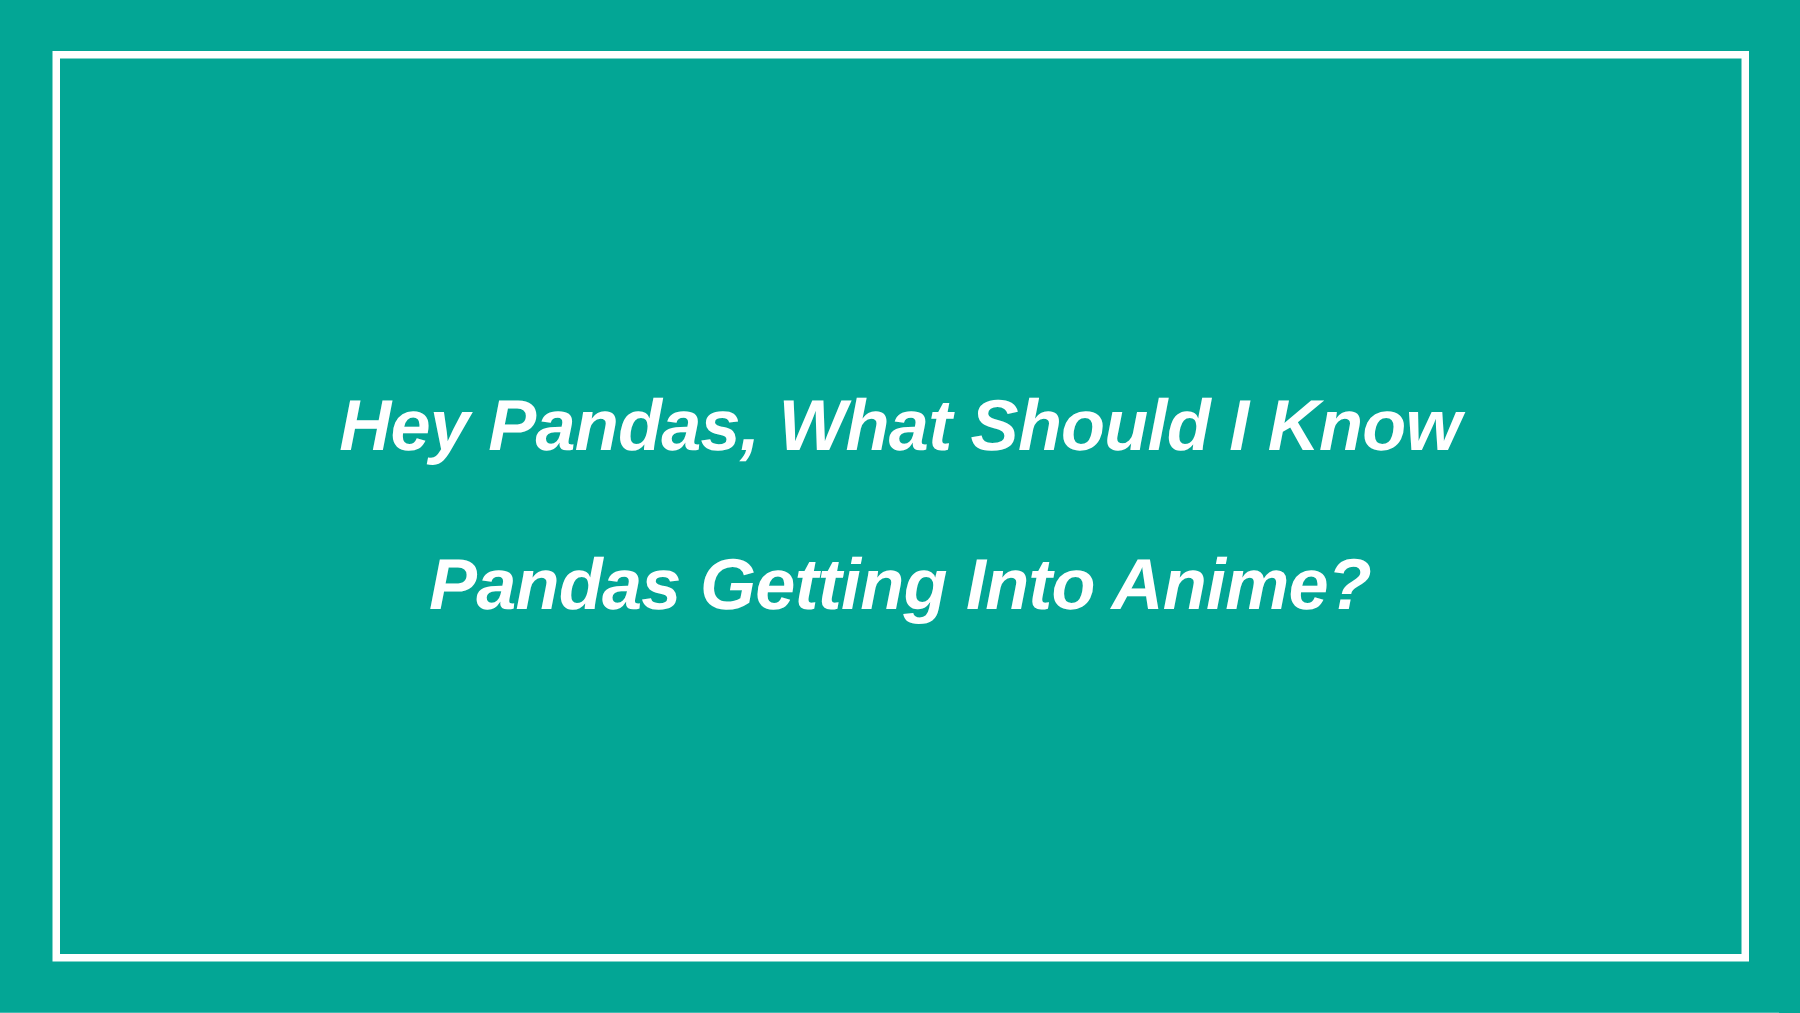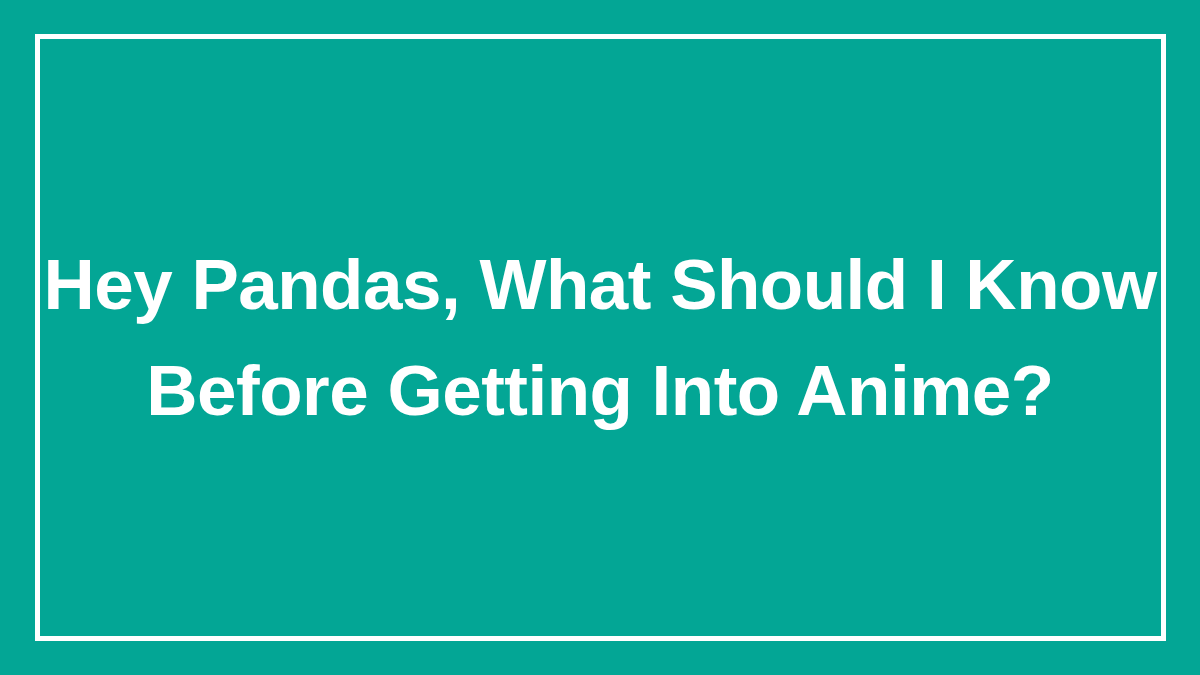--- a/index.html
+++ b/index.html
@@ -67,19 +67,19 @@
   }
 </style>
 </head>
 <body>
 
 <div id="poster" style="background: rgb(3, 166, 149);">
 
   <div class="inset-frame" style="border-color: rgb(255, 255, 255); border-width: 5px;"></div>
 
   <div class="headline-block">
-    <h1 class="headline" style="color: rgb(255, 255, 255); font-size: 71px;">
+    <h1 class="headline" style="color: rgb(255, 255, 255); font-size: 48px; font-style: italic;">
       <span class="headline-line">Hey Pandas, What Should I Know</span>
-      <span class="headline-line">Before Getting Into Anime?</span>
+      <span class="headline-line">Pandas Getting Into Anime?</span>
     </h1>
   </div>
 
 </div>
 
 </body></html>

